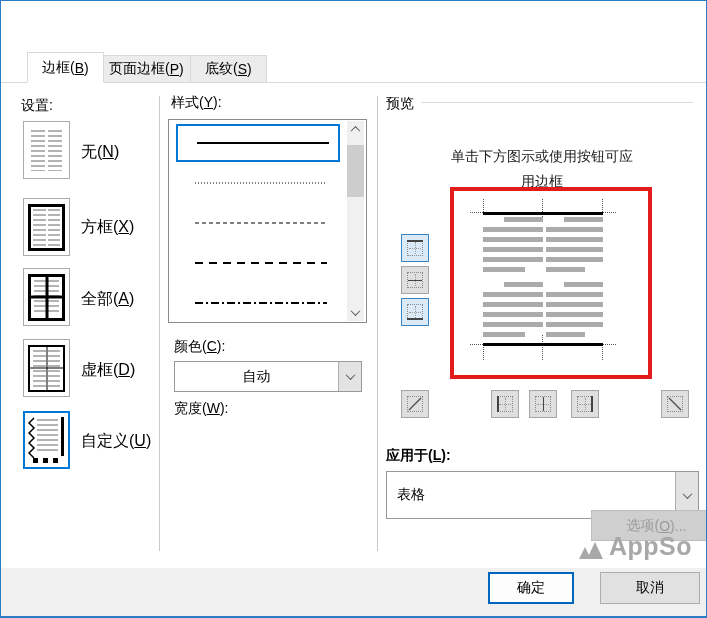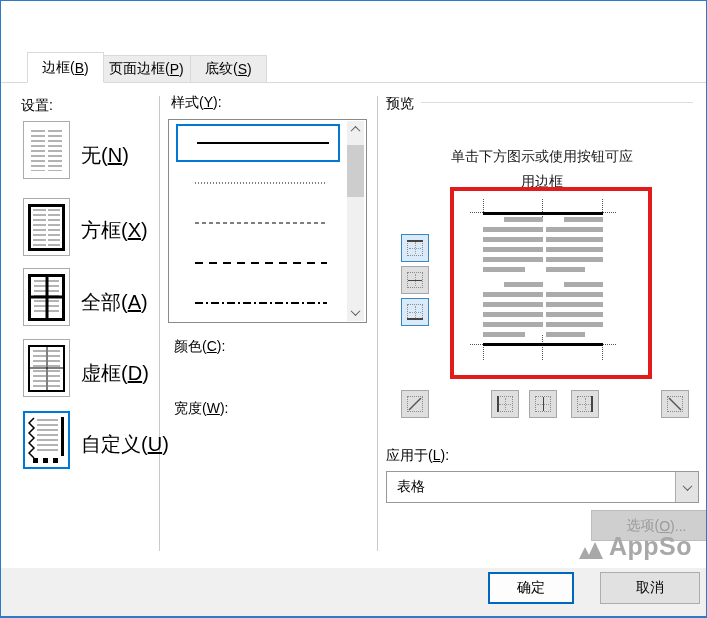--- a/index.html
+++ b/index.html
@@ -24,21 +24,21 @@
   .tab1 { left:26px; } .tab2 { left:93px; } .tab3 { left:189px; }
 
   .group-label { position:absolute; font-size:14px; }
   .vdiv { position:absolute; width:1px; background:#c9c9c9; }
   .hline { position:absolute; height:1px; background:#dcdcdc; }
 
   
   .set-icon { position:absolute; left:22px; width:47px; height:58px; background:#fff; border:1px solid #ababab;
               display:flex; align-items:center; justify-content:center; }
   .set-icon.selected { border:2px solid #0078d7; }
-  .set-label { position:absolute; left:80px; font-size:20px; }
+  .set-label { position:absolute; left:80px; font-size:16px; }
   .mini-doc { position:relative; width:37px; height:47px; background:#fff; display:flex; gap:3px; padding:3px; }
   .mini-doc .col { flex:1; background:repeating-linear-gradient(180deg,#b3b3b3 0 2px,transparent 2px 5px); }
   .mini-doc.b-box  { border:3px solid #000; padding:2px; gap:2px; }
   .mini-doc.b-all  { border:3px solid #000; padding:2px; gap:0; }
   .mini-doc.b-grid { border:2px solid #000; padding:2px; gap:0; }
   .cross-v { position:absolute; top:0; bottom:0; left:50%; transform:translateX(-50%); background:#000; }
   .cross-h { position:absolute; left:0; right:0; top:50%; transform:translateY(-50%); background:#000; }
   .b-all .cross-v { width:3px; } .b-all .cross-h { height:3px; }
   .b-grid .cross-v { width:1px; } .b-grid .cross-h { height:1px; }
   .b-all .col, .b-grid .col { margin:1px; }
@@ -232,20 +232,26 @@
         </div>
       <div class="sb-thumb"></div>
       <div class="sb-btn sb-dn">
           <span class="chev chev-down"></span>
         </div>
     </div>
   </div>
 
   <div class="group-label" style="left:173px; top:337px;">
     <span>颜色(</span><span class="u">C</span><span>):</span>
+  </div>
+  <div class="combo" style="left:173px; top:360px; width:188px; height:31px;">
+    <span class="val center">自动</span>
+    <span class="drop">
+        <span class="chev chev-down"></span>
+      </span>
   </div>
 
   <div class="group-label" style="left:173px; top:399px;">
     <span>宽度(</span><span class="u">W</span><span>):</span>
   </div>
 
   <div class="group-label" style="left:385px; top:94px;">预览</div>
   <div class="hline" style="left:420px; top:101px; width:272px;"></div>
   <div class="instr">
     <span>单击下方图示或使用按钮可应</span><br>
@@ -347,24 +353,24 @@
       </div>
   </div>
   <div class="pv-btn" style="left:660px; top:389px;">
     <div class="pv-ico">
       <svg width="14" height="14" style="position:absolute;left:0;top:0;">
           <line x1="1" y1="1" x2="13" y2="13" stroke="#555" stroke-width="1.4"></line>
         </svg>
     </div>
   </div>
 
-  <div class="group-label" style="left:385px; top:446px;">
+  <div class="group-label" style="left:385px; top:446px;font-weight:bold;">
     <span>应用于(</span><span class="u">L</span><span>):</span>
   </div>
-  <div class="combo" style="left:385px; top:470px; width:313px; height:32px;">
+  <div class="combo" style="left:385px; top:470px; width:313px; height:48px;">
     <span class="val">表格</span>
     <span class="drop">
         <span class="chev chev-down"></span>
       </span>
   </div>
 
   <div class="opt-btn">
     <span>选项(</span>
       <span class="u">O</span>
       <span>)...</span>

